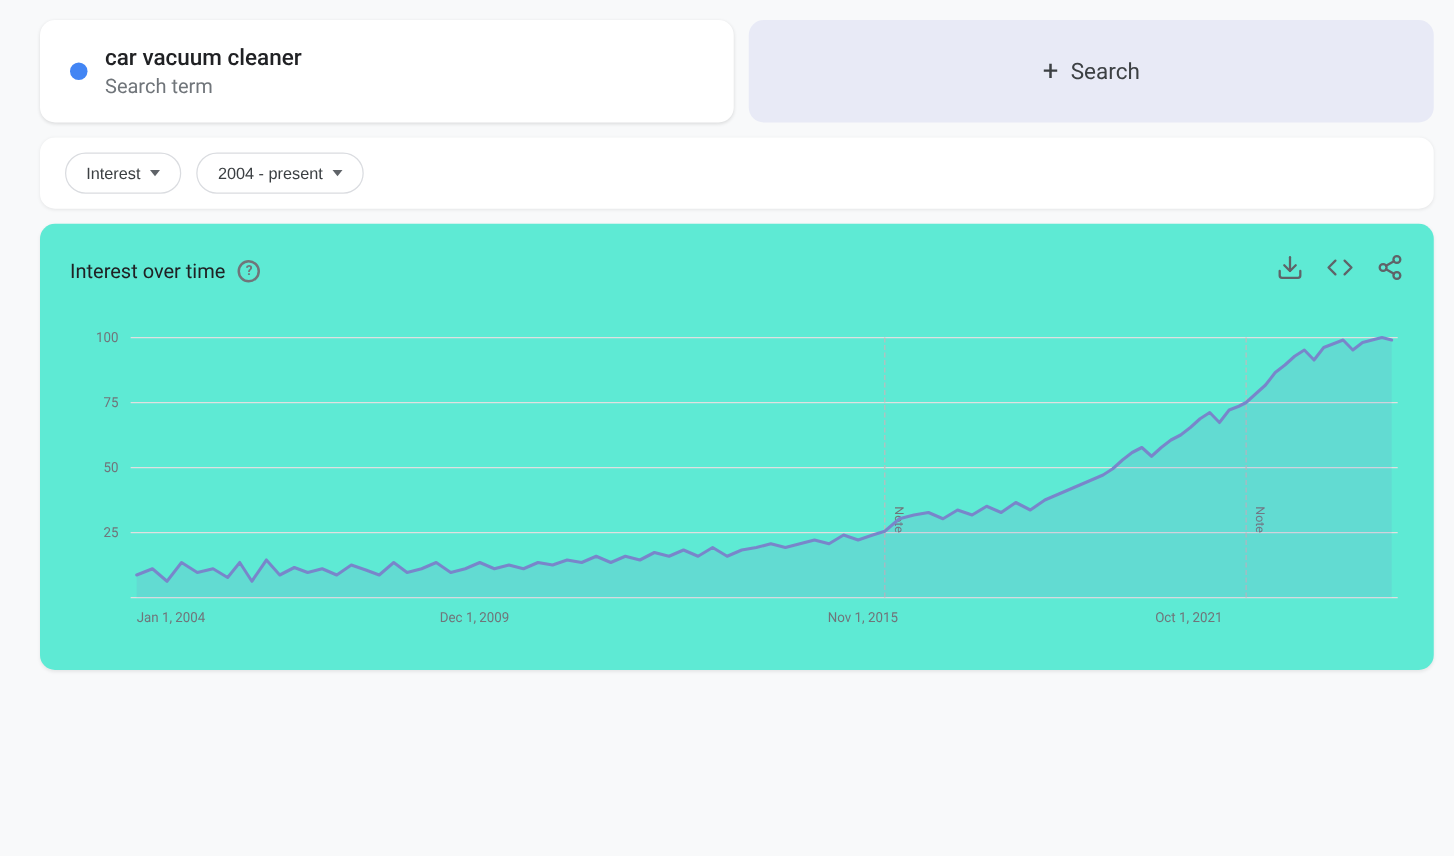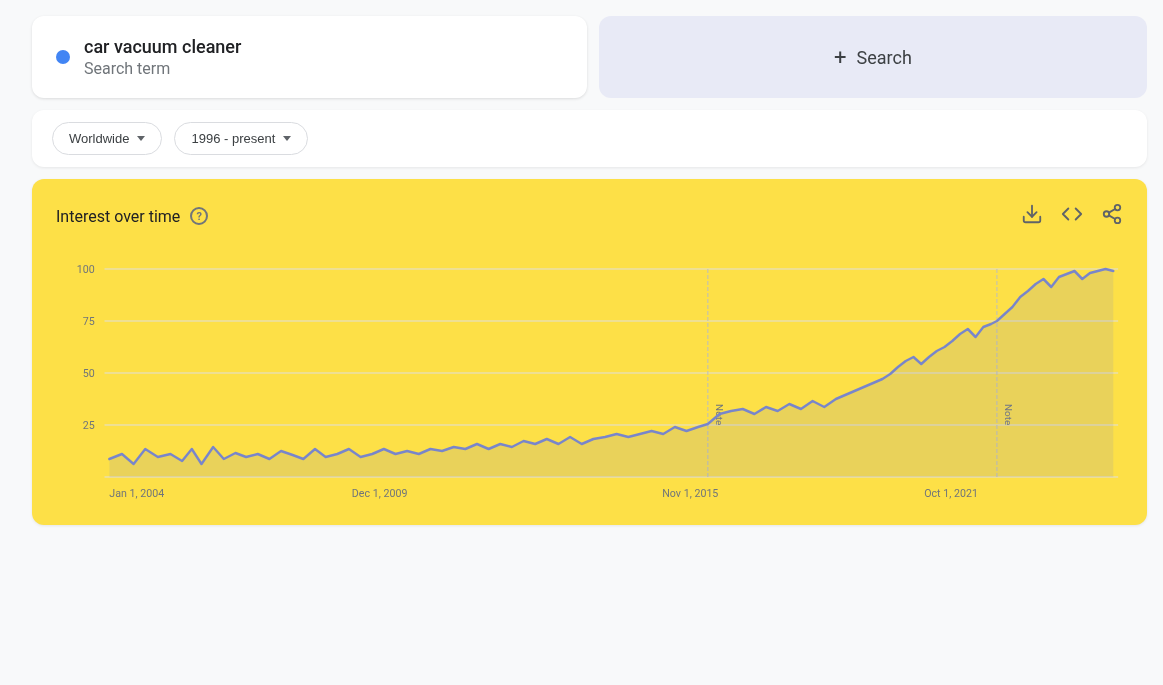--- a/index.html
+++ b/index.html
@@ -94,23 +94,23 @@
     }
     .filter-btn .chevron {
       width: 0;
       height: 0;
       border-left: 4px solid transparent;
       border-right: 4px solid transparent;
       border-top: 5px solid #5f6368;
     }
     
     .chart-card {
-      background: #fde047;
+      background: #5eead4;
       border-radius: 12px;
-      padding: 24px 24px 16px 24px;
+      padding: 24px 24px 26px 24px;
       box-shadow: 0 1px 3px rgba(0,0,0,0.08);
     }
     .chart-header {
       display: flex;
       align-items: center;
       justify-content: space-between;
       margin-bottom: 20px;
     }
     .chart-title-row {
       display: flex;
@@ -171,25 +171,25 @@
       </div>
     </div>
     <div class="compare-card">
       <span class="compare-plus">+</span>
       <span>Search</span>
     </div>
   </div>
 
   <div class="filters-row">
     <button class="filter-btn">
-      <span>Worldwide</span>
+      <span>Interest</span>
       <span class="chevron"></span>
     </button>
     <button class="filter-btn">
-      <span>1996 - present</span>
+      <span>2004 - present</span>
       <span class="chevron"></span>
     </button>
   </div>
 
   <div class="chart-card">
     <div class="chart-header">
       <div class="chart-title-row">
         <span class="chart-title">Interest over time</span>
         <div class="help-icon">
           <span>?</span>

